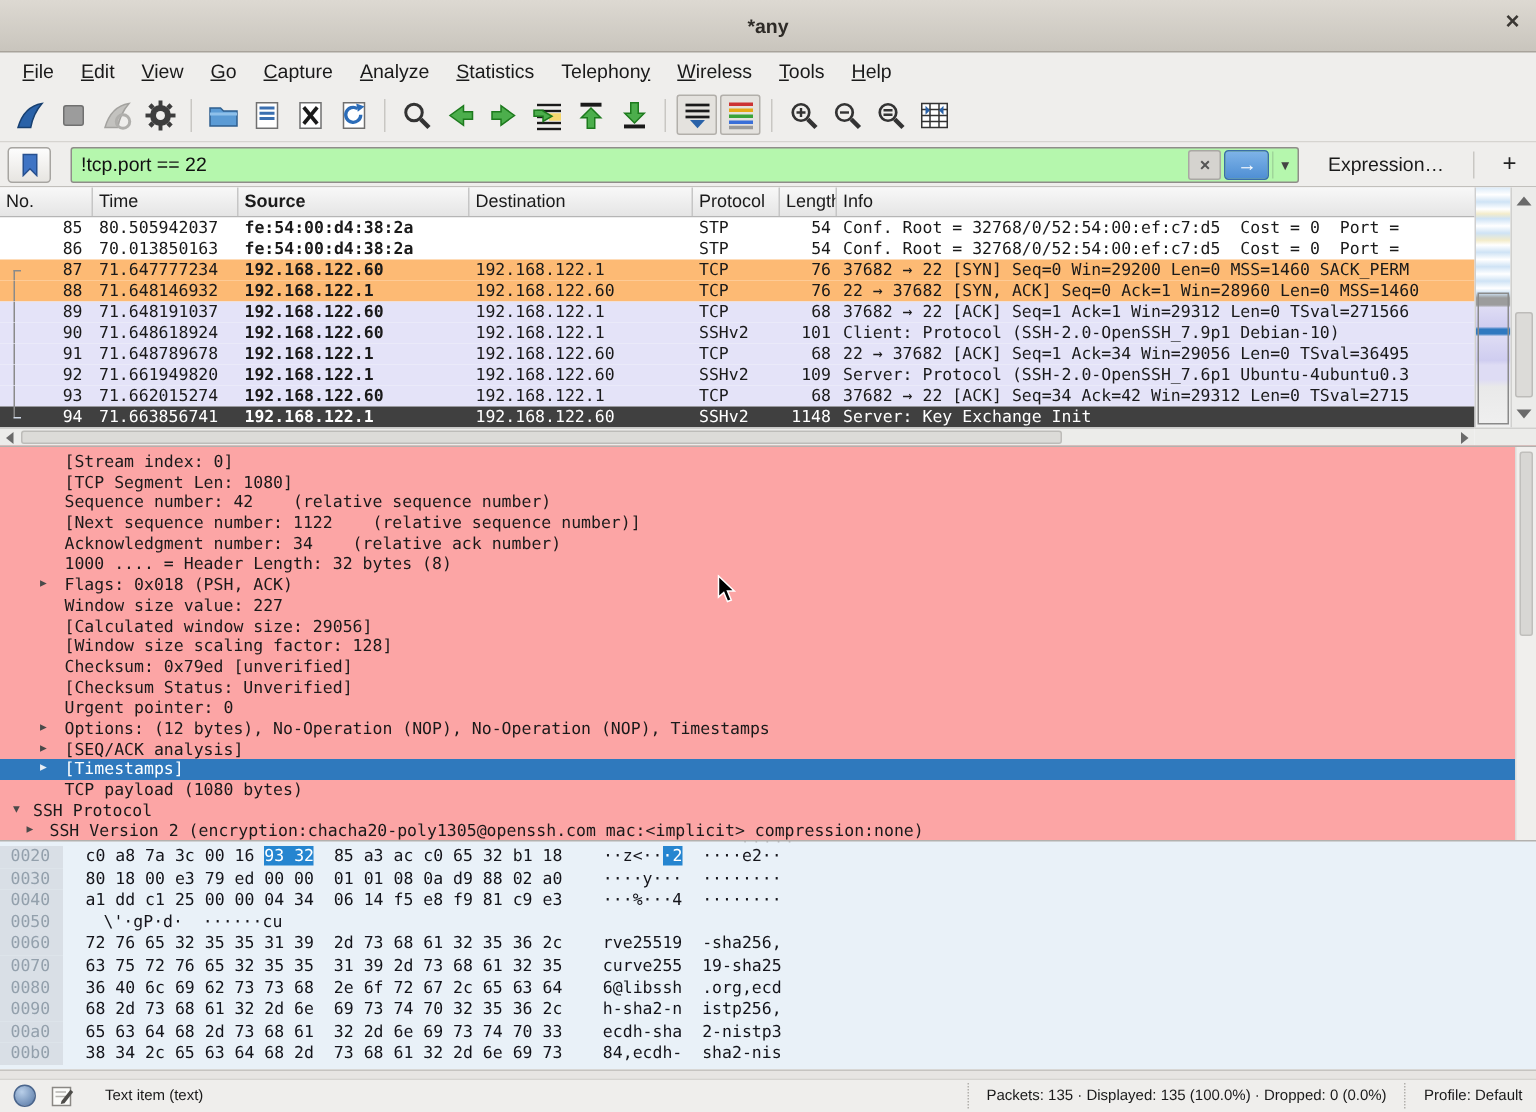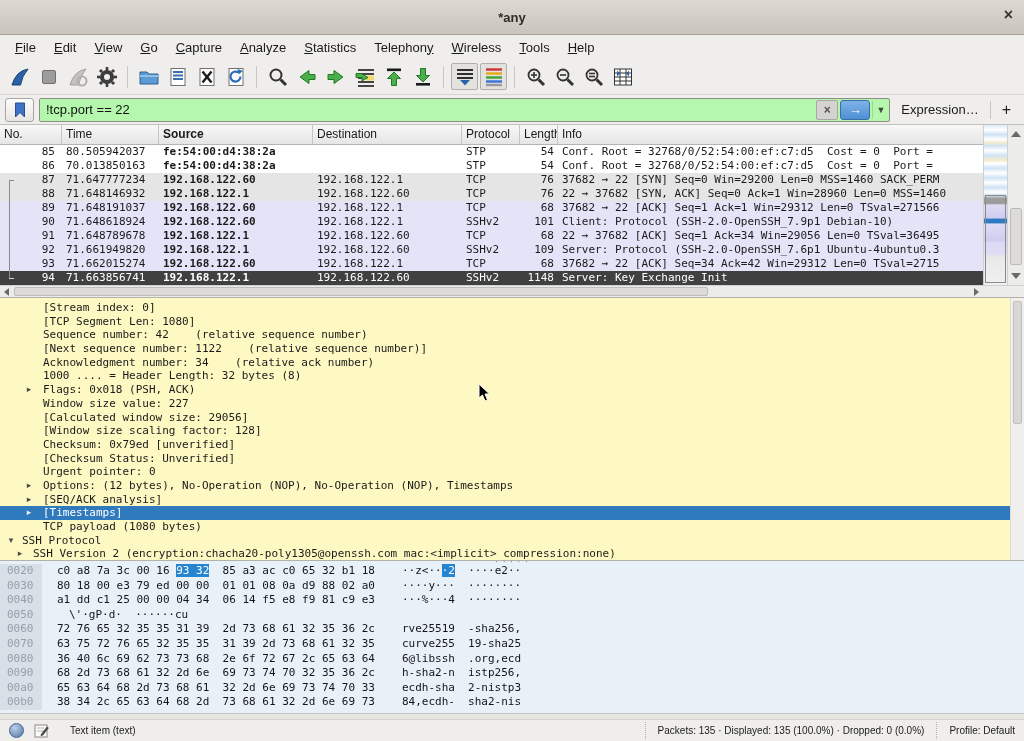--- a/index.html
+++ b/index.html
@@ -15,21 +15,21 @@
   .menubar{display:flex;height:24px;align-items:center;background:#efeeec;font-size:13px;padding:0 6px;}
   .menu-item{padding:3px 9px;white-space:nowrap;}
 
   
   .toolbar{height:36px;display:flex;align-items:center;padding:0 5px;border-bottom:1px solid #d6d4d0;box-sizing:border-box;background:#efeeec;}
   .tbtn{width:27px;height:27px;display:flex;align-items:center;justify-content:center;margin:0 1px;flex:0 0 auto;}
   .tbtn.pressed{border:1px solid #b2afaa;background:#e4e2de;border-radius:2px;box-sizing:border-box;}
   .tsep{width:1px;height:22px;background:#c9c7c3;margin:0 6px;flex:0 0 auto;}
 
   
-  .filterbar{height:30px;display:flex;align-items:center;padding:0 5px;gap:5px;border-bottom:1px solid #c2c0bc;background:#efeeec;box-sizing:border-box;}
+  .filterbar{height:30px;display:flex;align-items:center;padding:0 5px;gap:13px;border-bottom:1px solid #c2c0bc;background:#efeeec;box-sizing:border-box;}
   .fbookmark{width:27px;height:22px;border:1px solid #a7a5a1;border-radius:3px;background:linear-gradient(#fdfdfd,#e7e5e1);display:flex;align-items:center;justify-content:center;flex:0 0 auto;}
   .finput{flex:1;height:22px;background:#b5f7ad;border:1px solid #8f8d89;border-radius:2px;display:flex;align-items:center;padding-left:4px;}
   .ftext{flex:1;background:transparent;border:none;outline:none;font-size:13px;font-family:"Liberation Sans",sans-serif;color:#111;}
   .fclear{width:20px;height:18px;background:#d5d3cf;border:1px solid #a9a7a3;border-radius:2px;color:#555;font-size:12px;font-weight:bold;display:flex;align-items:center;justify-content:center;margin-right:2px;}
   .fapply{width:28px;height:18px;background:linear-gradient(#7eb3e8,#4f8fd4);border:1px solid #3a6ea8;border-radius:3px;color:#fff;display:flex;align-items:center;justify-content:center;font-size:13px;margin-right:2px;}
   .fcaret{width:15px;height:18px;border-left:1px solid #9fd69a;color:#444;font-size:9px;display:flex;align-items:center;justify-content:center;margin-right:1px;}
   .fexpr{font-size:13px;padding:0 6px;white-space:nowrap;}
   .fsep{width:1px;height:18px;background:#c9c7c3;}
   .fadd{font-size:16px;padding:0 8px 0 6px;color:#222;}
 
@@ -39,21 +39,21 @@
   .pcell{border-right:1px solid #c6c6c6;padding:2px 4px;box-sizing:border-box;overflow:hidden;white-space:nowrap;flex:0 0 auto;}
   .c0{width:62px;}.c1{width:97px;}.c2{width:154px;font-weight:bold;}.c3{width:149px;}.c4{width:58px;}.c5{width:38px;}
   .c6{flex:1 1 auto;border-right:none;min-width:0;}
   .prows{font-family:"DejaVu Sans Mono",monospace;font-size:11px;margin-right:41px;}
   .prow{display:flex;height:14px;line-height:14px;white-space:pre;position:relative;overflow:hidden;}
   .prow .pc{padding:0 4px;box-sizing:border-box;overflow:hidden;flex:0 0 auto;}
   .prow .c0{text-align:right;padding-right:7px;}
   .prow .c5{text-align:right;}
   .prow .c6{flex:1 1 auto;}
   .prow.plain{background:#fff;}
-  .prow.gray{background:#e5e5e5;}
+  .prow.gray{background:#fdba74;}
   .prow.purple{background:#e4e3f8;}
   .prow.selected{background:#404040;color:#fff;}
   .prow.rel::before{content:'';position:absolute;left:9px;top:0;bottom:0;width:1px;background:#8a8a8a;}
   .prow.rel-start::before{top:7px;}
   .prow.rel-start::after{content:'';position:absolute;left:9px;top:7px;width:5px;height:1px;background:#8a8a8a;}
   .prow.rel-end::before{bottom:7px;}
   .prow.rel-end::after{content:'';position:absolute;left:9px;top:7px;width:5px;height:1px;background:#cfd9e8;}
   .minimap{position:absolute;top:0;right:17px;bottom:12px;width:24px;border-left:1px solid #cfcfcf;box-sizing:border-box;
     background:linear-gradient(#dcebf8 0%,#fff 3%,#cfe3f5 6%,#fff 9%,#f3eccb 11%,#cfe3f5 13%,#fff 16%,#cfe3f5 19%,#f3eccb 22%,#fff 24%,#cfe3f5 27%,#fff 30%,#cfe3f5 33%,#fff 36%,#cfe3f5 39%,#fff 42%,#cfe3f5 44%,#9c9c9c 46%,#9c9c9c 49%,#dedcf4 50%,#cfcdf0 58%,#2f79c0 59%,#2f79c0 61%,#dedcf4 62%,#cfcdf0 72%,#dedcf4 74%,#dedcf4 80%,#e9e9e9 83%,#f0f0f0 100%);}
   .mrange{position:absolute;left:1px;right:1px;top:44%;bottom:2px;border:1px solid #8a8a8a;}
@@ -63,21 +63,21 @@
   .vdn{bottom:6px;border-top:6px solid #6a6a6a;}
   .vthumb{position:absolute;left:2px;right:2px;top:52%;bottom:20px;background:#dcdbd8;border:1px solid #bdbcb9;border-radius:2px;}
   .hscroll{position:absolute;left:0;right:41px;bottom:0;height:12px;background:#ececea;border-top:1px solid #d0d0ce;box-sizing:border-box;}
   .hleft,.hright{position:absolute;top:2px;width:0;height:0;border-top:4px solid transparent;border-bottom:4px solid transparent;}
   .hleft{left:4px;border-right:5px solid #6a6a6a;}
   .hright{right:4px;border-left:5px solid #6a6a6a;}
   .hthumb{position:absolute;left:14px;right:28%;top:1px;bottom:1px;background:#dcdbd8;border:1px solid #bdbcb9;border-radius:2px;}
   .lcorner{position:absolute;right:0;bottom:0;width:41px;height:12px;background:#ececea;border-top:1px solid #d0d0ce;box-sizing:border-box;}
 
   
-  .details{position:absolute;top:297px;height:263px;left:0;right:0;background:#fef9c3;border-top:1px solid #b3b1ae;overflow:hidden;font-family:"DejaVu Sans Mono",monospace;font-size:11px;box-sizing:border-box;padding-top:3px;}
+  .details{position:absolute;top:297px;height:263px;left:0;right:0;background:#fca5a5;border-top:1px solid #b3b1ae;overflow:hidden;font-family:"DejaVu Sans Mono",monospace;font-size:11px;box-sizing:border-box;padding-top:3px;}
   .dline{height:13.7px;line-height:13.7px;white-space:pre;position:relative;padding-left:43px;overflow:hidden;}
   .dline.lvl0{padding-left:22px;}
   .dline.lvl1{padding-left:33px;}
   .tri{position:absolute;width:12px;text-align:center;font-family:"DejaVu Sans",sans-serif;font-size:9px;color:#4a4a4a;top:0;}
   .lvl2 .tri{left:23px;}.lvl1 .tri{left:14px;}.lvl0 .tri{left:5px;}
   .dline.sel{background:#2f79bd;color:#fff;}
   .dline.sel .tri{color:#e8eef5;}
   .dscroll{position:absolute;right:0;top:0;bottom:0;width:14px;background:#f0efed;border-left:1px solid #dddcda;box-sizing:border-box;}
   .dthumb{position:absolute;left:2px;right:2px;top:3px;height:46%;background:#d8d7d4;border:1px solid #c0bfbc;border-radius:2px;}
 

